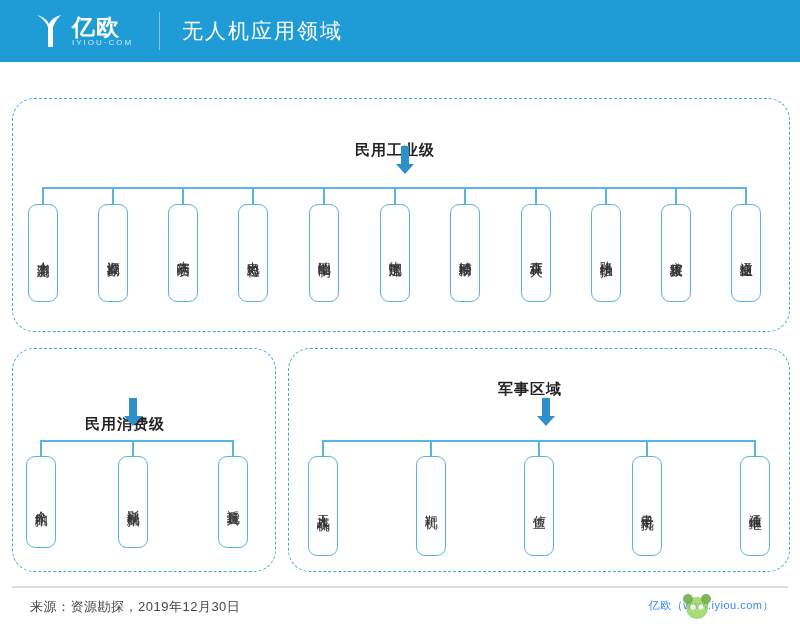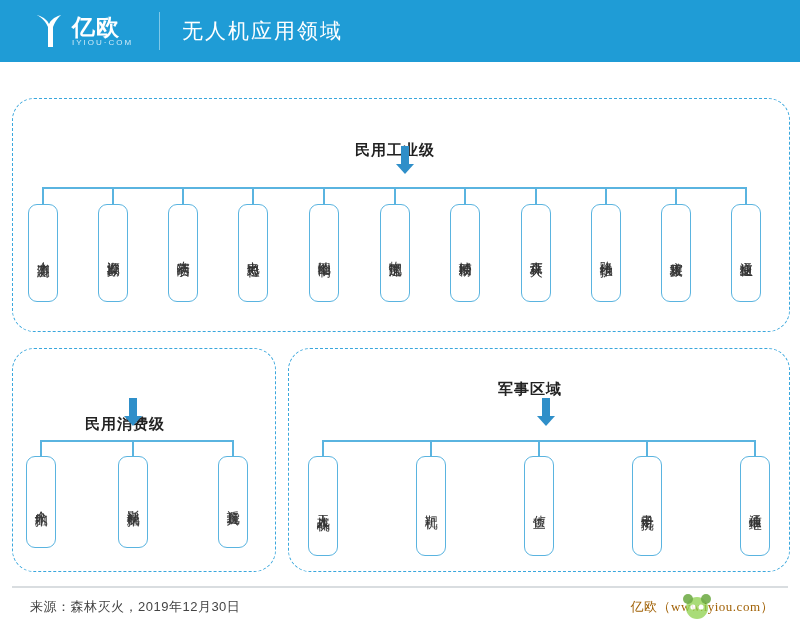--- a/index.html
+++ b/index.html
@@ -95,22 +95,22 @@
   }
 
   
   .footer-rule{
     position:absolute;left:12px;top:586px;width:776px;height:1.5px;background:#d9dde0;
   }
   .footer-left{
     position:absolute;left:30px;top:598px;font-size:13px;color:#444;letter-spacing:.5px;
   }
   .footer-right{
-    position:absolute;right:26px;top:598px;font-size:13px;color:#a16207;letter-spacing:.5px;
-    display:flex;align-items:center;font-family:Liberation Serif, serif;
+    position:absolute;right:26px;top:598px;font-size:11px;color:#3b82f6;letter-spacing:.5px;
+    display:flex;align-items:center;
   }
   .wm{
     position:absolute;right:86px;top:592px;width:34px;height:30px;opacity:.85;
   }
 </style>
 </head>
 <body>
 
 <div class="header">
   <div class="logo-wrap">
@@ -228,21 +228,21 @@
     <span>侦查</span>
   </div>
 <div class="leaf" style="left:632px;top:456px;width:30px;height:100px;">
     <span>电子对抗</span>
   </div>
 <div class="leaf" style="left:740px;top:456px;width:30px;height:100px;">
     <span>通信中继</span>
   </div>
 
 <div class="footer-rule"></div>
-<div class="footer-left">来源：森林灭火，2019年12月30日</div>
+<div class="footer-left">来源：资源勘探，2019年12月30日</div>
 <div class="footer-right">亿欧（www.iyiou.com）</div>
 <div class="wm">
   <svg width="34" height="30" viewBox="0 0 34 30">
     <circle cx="17" cy="16" r="11" fill="#8fd14f" opacity="0.9"></circle>
     <circle cx="8" cy="7" r="5" fill="#5a9e2a" opacity="0.9"></circle>
     <circle cx="26" cy="7" r="5" fill="#5a9e2a" opacity="0.9"></circle>
     <circle cx="13" cy="15" r="2.6" fill="#ffffff"></circle>
     <circle cx="21" cy="15" r="2.6" fill="#ffffff"></circle>
   </svg>
 </div>

